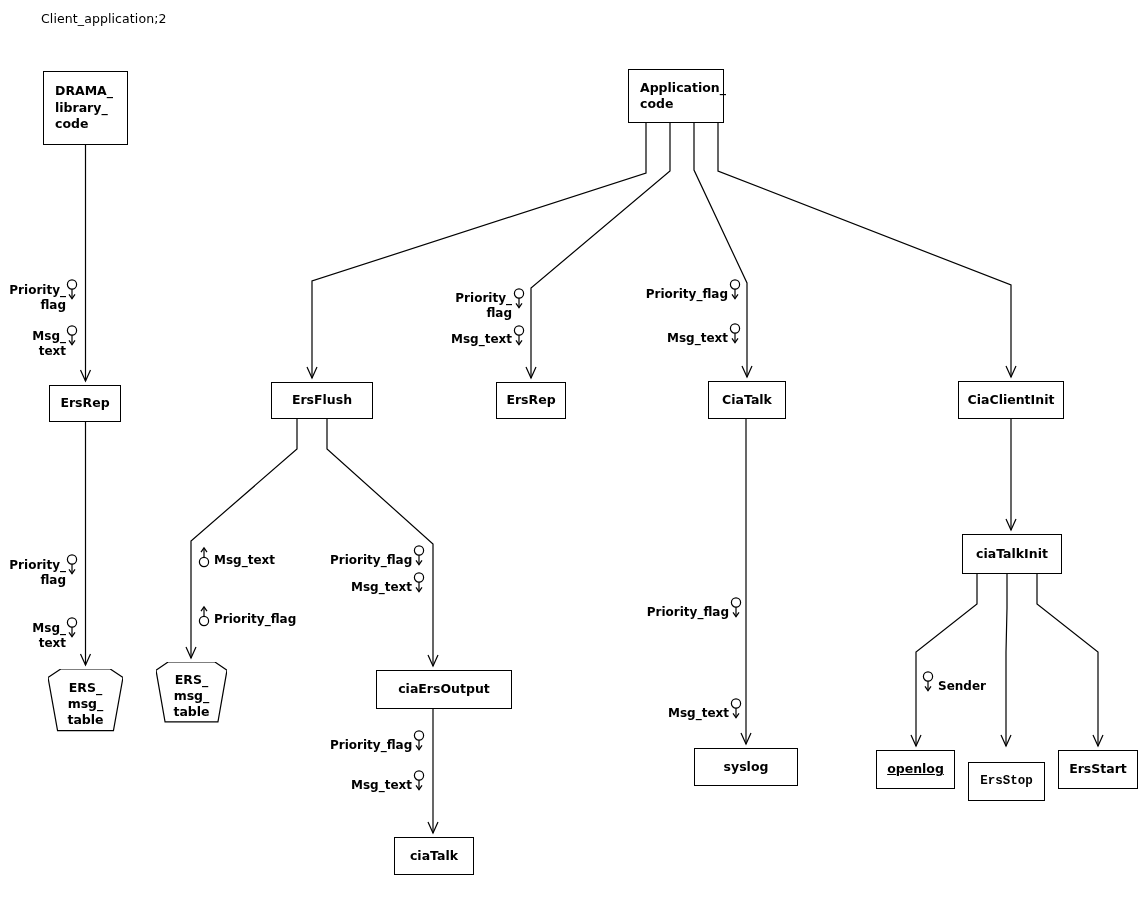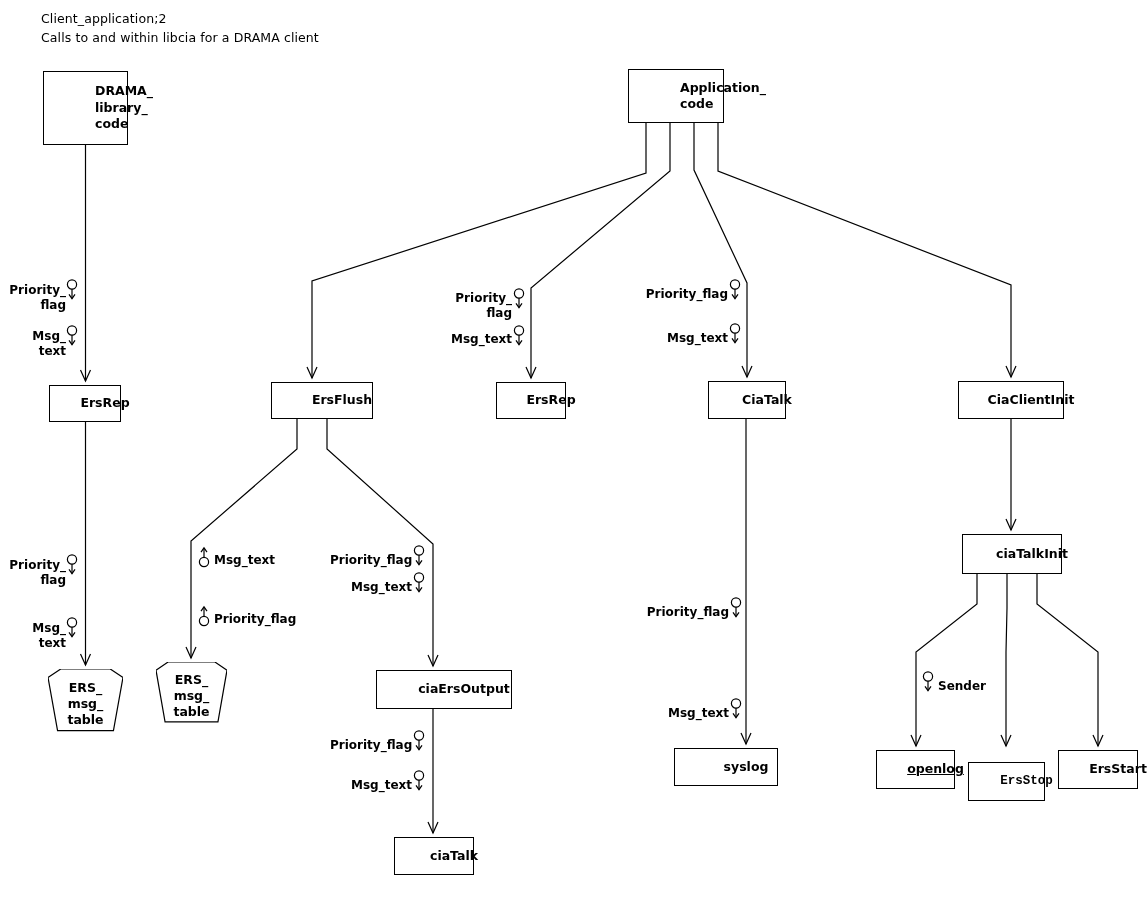--- a/index.html
+++ b/index.html
@@ -10,42 +10,41 @@
     color:#000000;
     position:relative;
     overflow:hidden;
   }
   #stage{position:absolute;left:0;top:0;width:1148px;height:905px;}
   svg#wires{position:absolute;left:0;top:0;width:1148px;height:905px;}
 
   .ttl{position:absolute;font-size:12.5px;font-weight:400;white-space:nowrap;letter-spacing:.1px;}
 
   .node{position:absolute;box-sizing:border-box;border:1.3px solid #000;background:#fff;
-        display:flex;align-items:center;justify-content:center;padding-left:40px;}
+        display:flex;align-items:center;justify-content:center;}
   .node .lbl{font-size:12.5px;font-weight:bold;line-height:1.32;text-align:center;white-space:pre-line;}
   .node.lefttext{justify-content:flex-start;}
   .node.lefttext .lbl{text-align:left;padding-left:11px;}
 
   .store{position:absolute;}
   .store .lbl{position:absolute;left:0;right:0;top:50%;transform:translateY(-50%);
         font-size:12.5px;font-weight:bold;line-height:1.28;text-align:center;white-space:pre-line;}
 
   .cpl{position:absolute;}
   .cpl .cl{position:absolute;font-size:12px;font-weight:bold;line-height:1.22;white-space:pre-line;}
   .cpl .cl.r{text-align:right;}
   .cpl .cl.l{text-align:left;}
   .cpl svg{position:absolute;overflow:visible;}
 </style>
 </head>
 <body>
 
 <div id="stage">
 
   <div class="ttl" style="left:41px;top:11px;">Client_application;2</div>
-  <div class="ttl" style="left:41px;top:30px;">Calls to and within libcia for a DRAMA client</div>
 
   <svg id="wires" viewBox="0 0 1148 905">
       <g>
         <path d="M 85.5,145 L 85.5,381" fill="none" stroke="#000000" stroke-width="1.2"></path>
         <path d="M 80.5,370 L 85.5,381 L 90.5,370" fill="none" stroke="#000000" stroke-width="1.2"></path>
       </g>
       <g>
         <path d="M 85.5,422 L 85.5,665" fill="none" stroke="#000000" stroke-width="1.2"></path>
         <path d="M 80.5,654 L 85.5,665 L 90.5,654" fill="none" stroke="#000000" stroke-width="1.2"></path>
       </g>
@@ -123,21 +122,21 @@
       </div>
       <div class="node" style="left: 958px; top: 381px; width: 106px; height: 38px;">
         <div class="lbl">CiaClientInit</div>
       </div>
       <div class="node" style="left: 962px; top: 534px; width: 100px; height: 40px;">
         <div class="lbl">ciaTalkInit</div>
       </div>
       <div class="node" style="left: 376px; top: 670px; width: 136px; height: 39px;">
         <div class="lbl">ciaErsOutput</div>
       </div>
-      <div class="node" style="left: 674px; top: 748px; width: 104px; height: 38px;">
+      <div class="node" style="left: 694px; top: 748px; width: 104px; height: 38px;">
         <div class="lbl">syslog</div>
       </div>
       <div class="node" style="left: 876px; top: 750px; width: 79px; height: 39px; text-decoration: underline;">
         <div class="lbl">openlog</div>
       </div>
       <div class="node" style="left: 968px; top: 762px; width: 77px; height: 39px; font-family: Liberation Mono, monospace;">
         <div class="lbl">ErsStop</div>
       </div>
       <div class="node" style="left: 1058px; top: 750px; width: 80px; height: 39px;">
         <div class="lbl">ErsStart</div>

